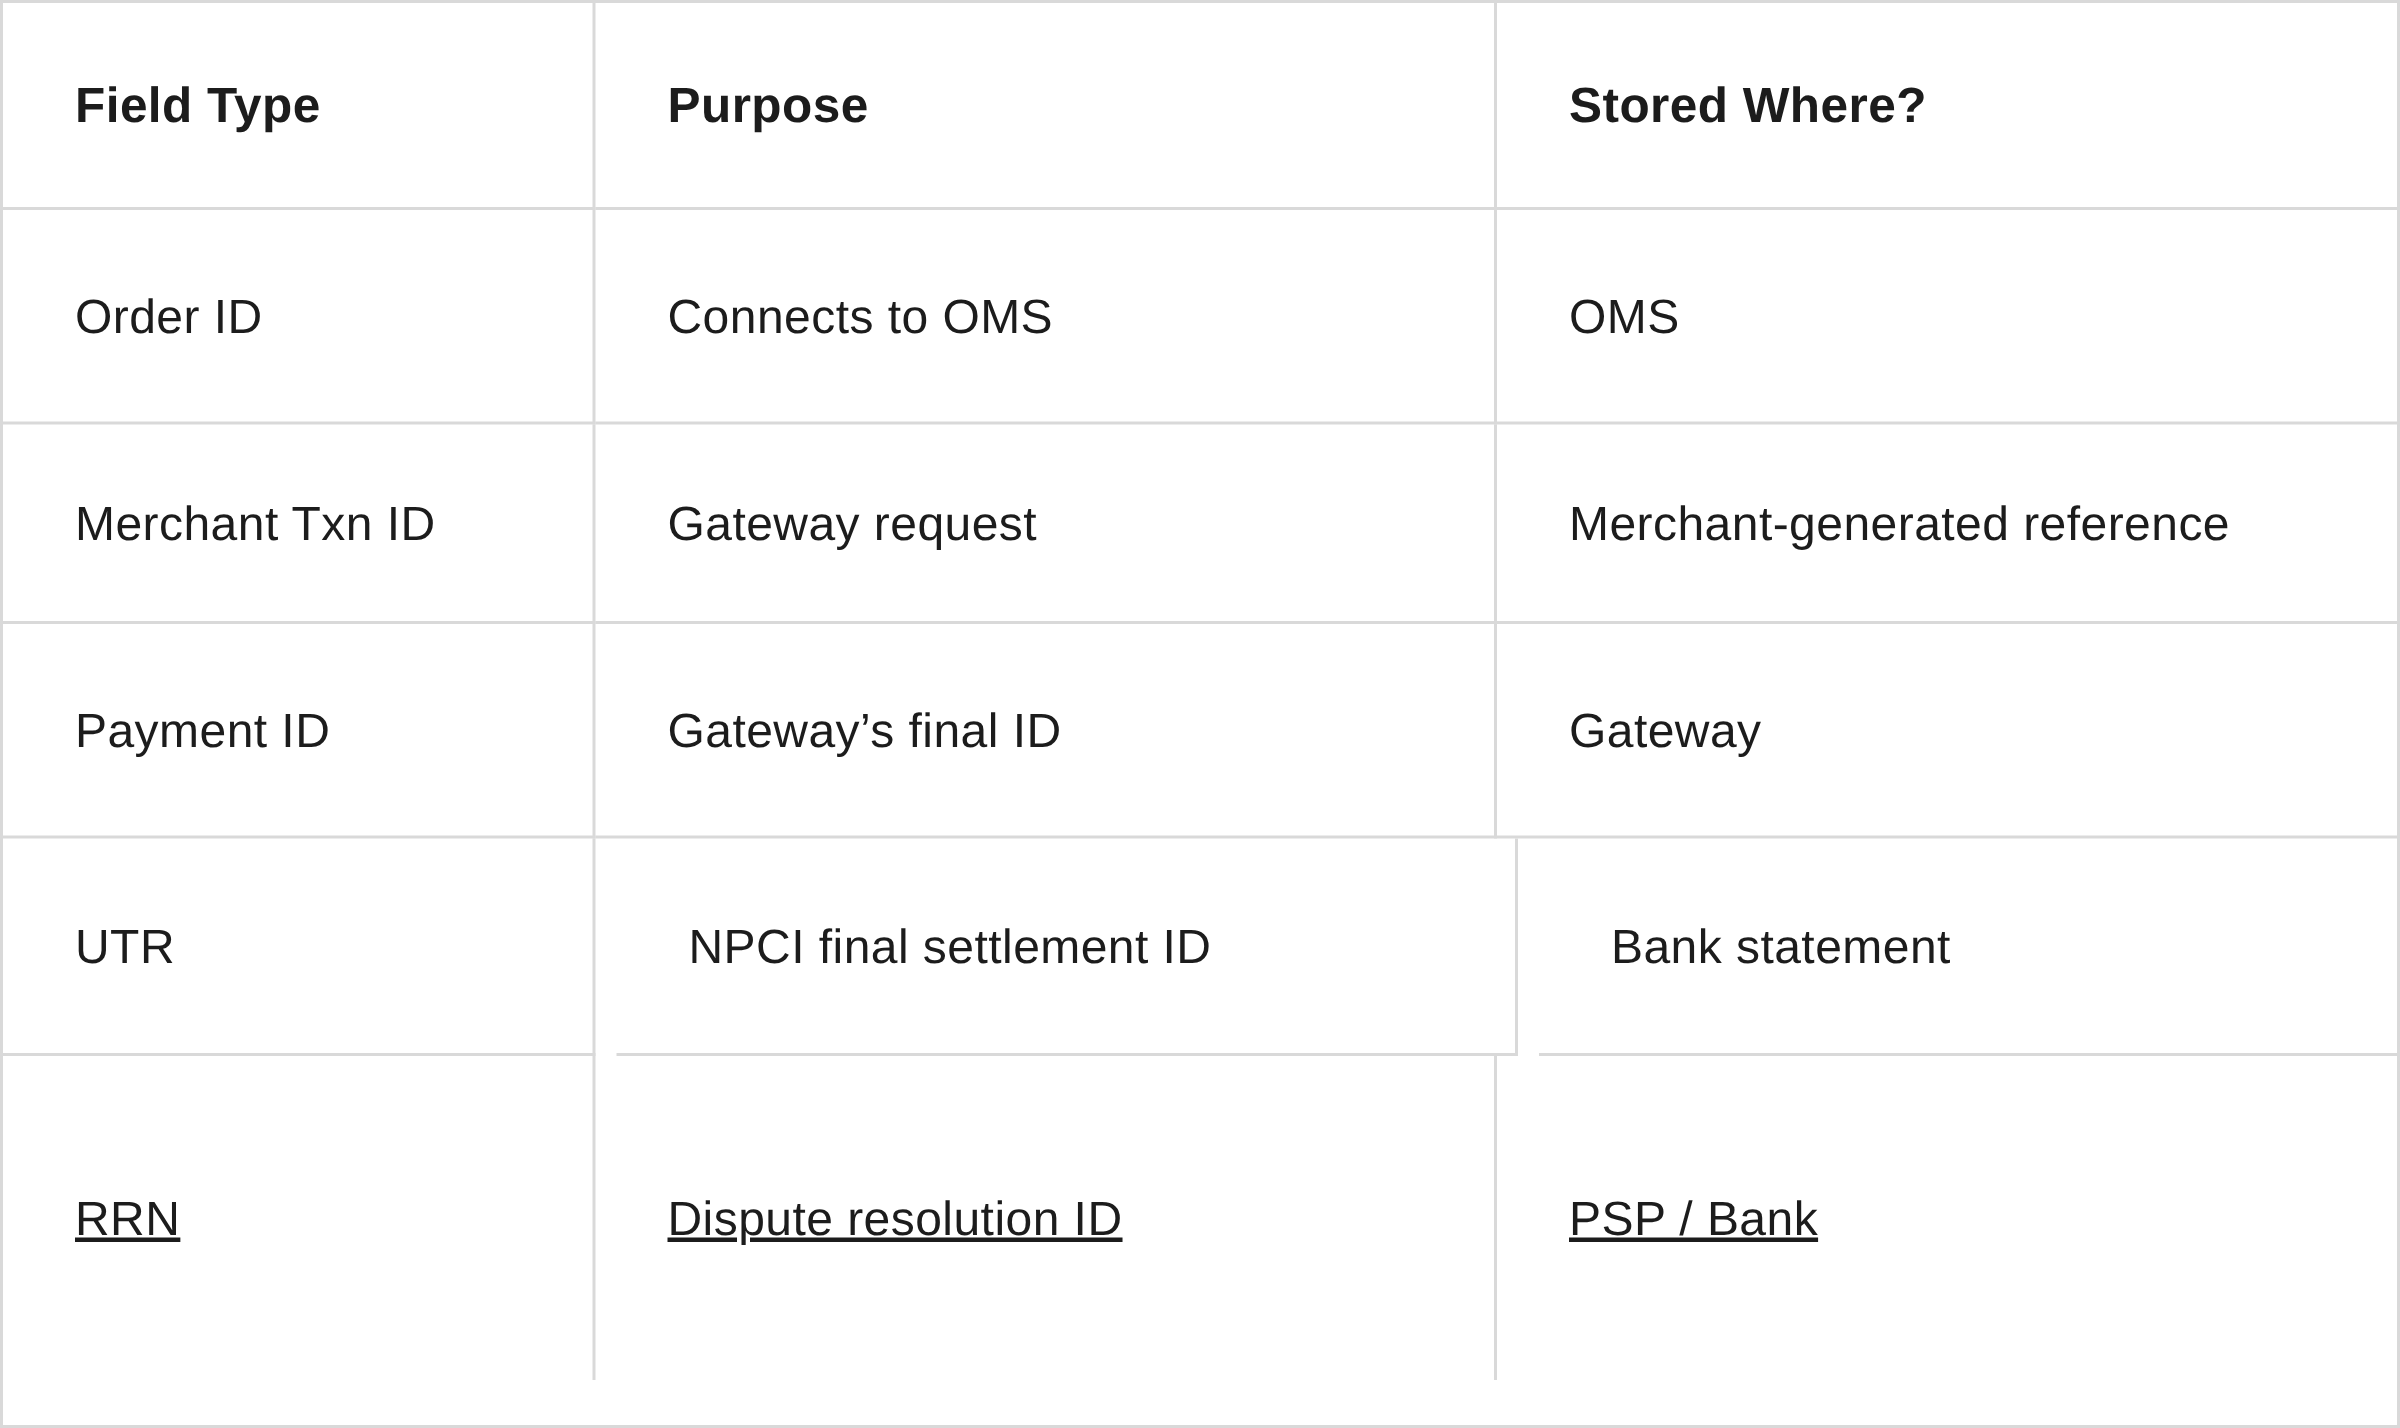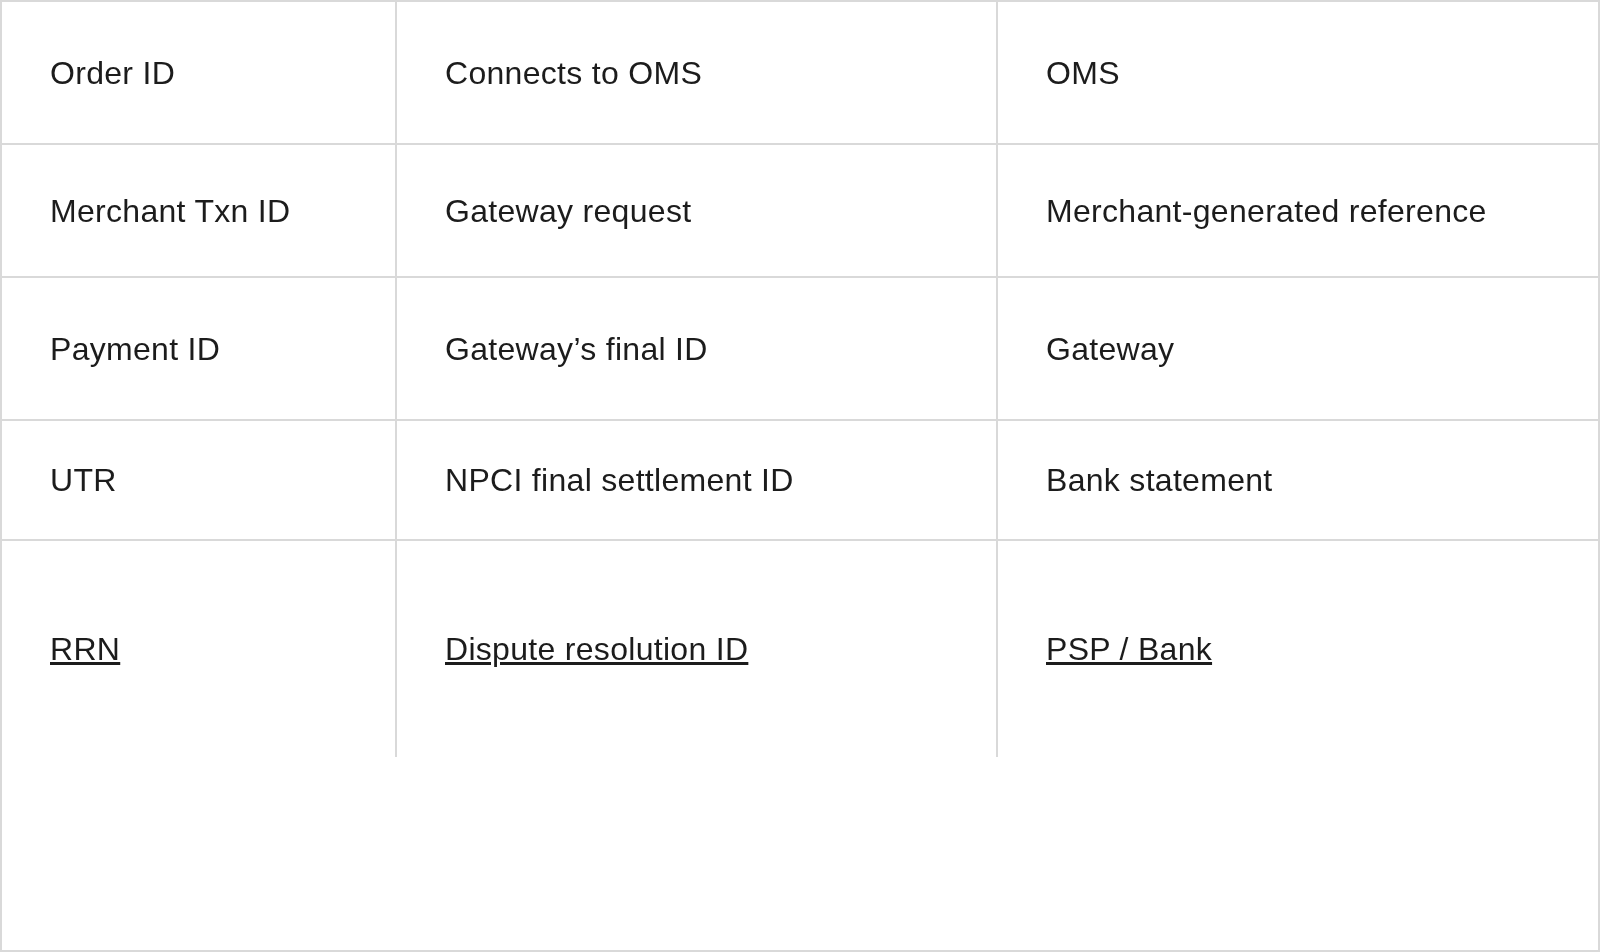--- a/index.html
+++ b/index.html
@@ -40,28 +40,33 @@
   .t-row:last-child .t-cell { border-bottom: none; }
   .t-row.header .t-cell {
     font-weight: 700;
     font-size: 33px;
   }
   
   .t-row.header      { height: 138px; }
   .t-row.r0          { height: 143px; }
   .t-row.r1          { height: 133px; }
   .t-row.r2          { height: 143px; }
-  .t-row.r3          { height: 120px; }
+  .t-row.r3          { height: 145px; gap: 14px; }
   .t-row.r4          { height: 216px; text-decoration: underline; }
 </style>
 </head>
 <body>
 
 <div class="table-wrap">
 
+  <div class="t-row header">
+    <div class="t-cell">Field Type</div>
+    <div class="t-cell">Purpose</div>
+    <div class="t-cell">Stored Where?</div>
+  </div>
 
   <div class="t-row r0">
     <div class="t-cell">Order ID</div>
     <div class="t-cell">Connects to OMS</div>
     <div class="t-cell">OMS</div>
   </div>
 
   <div class="t-row r1">
     <div class="t-cell">Merchant Txn ID</div>
     <div class="t-cell">Gateway request</div>

